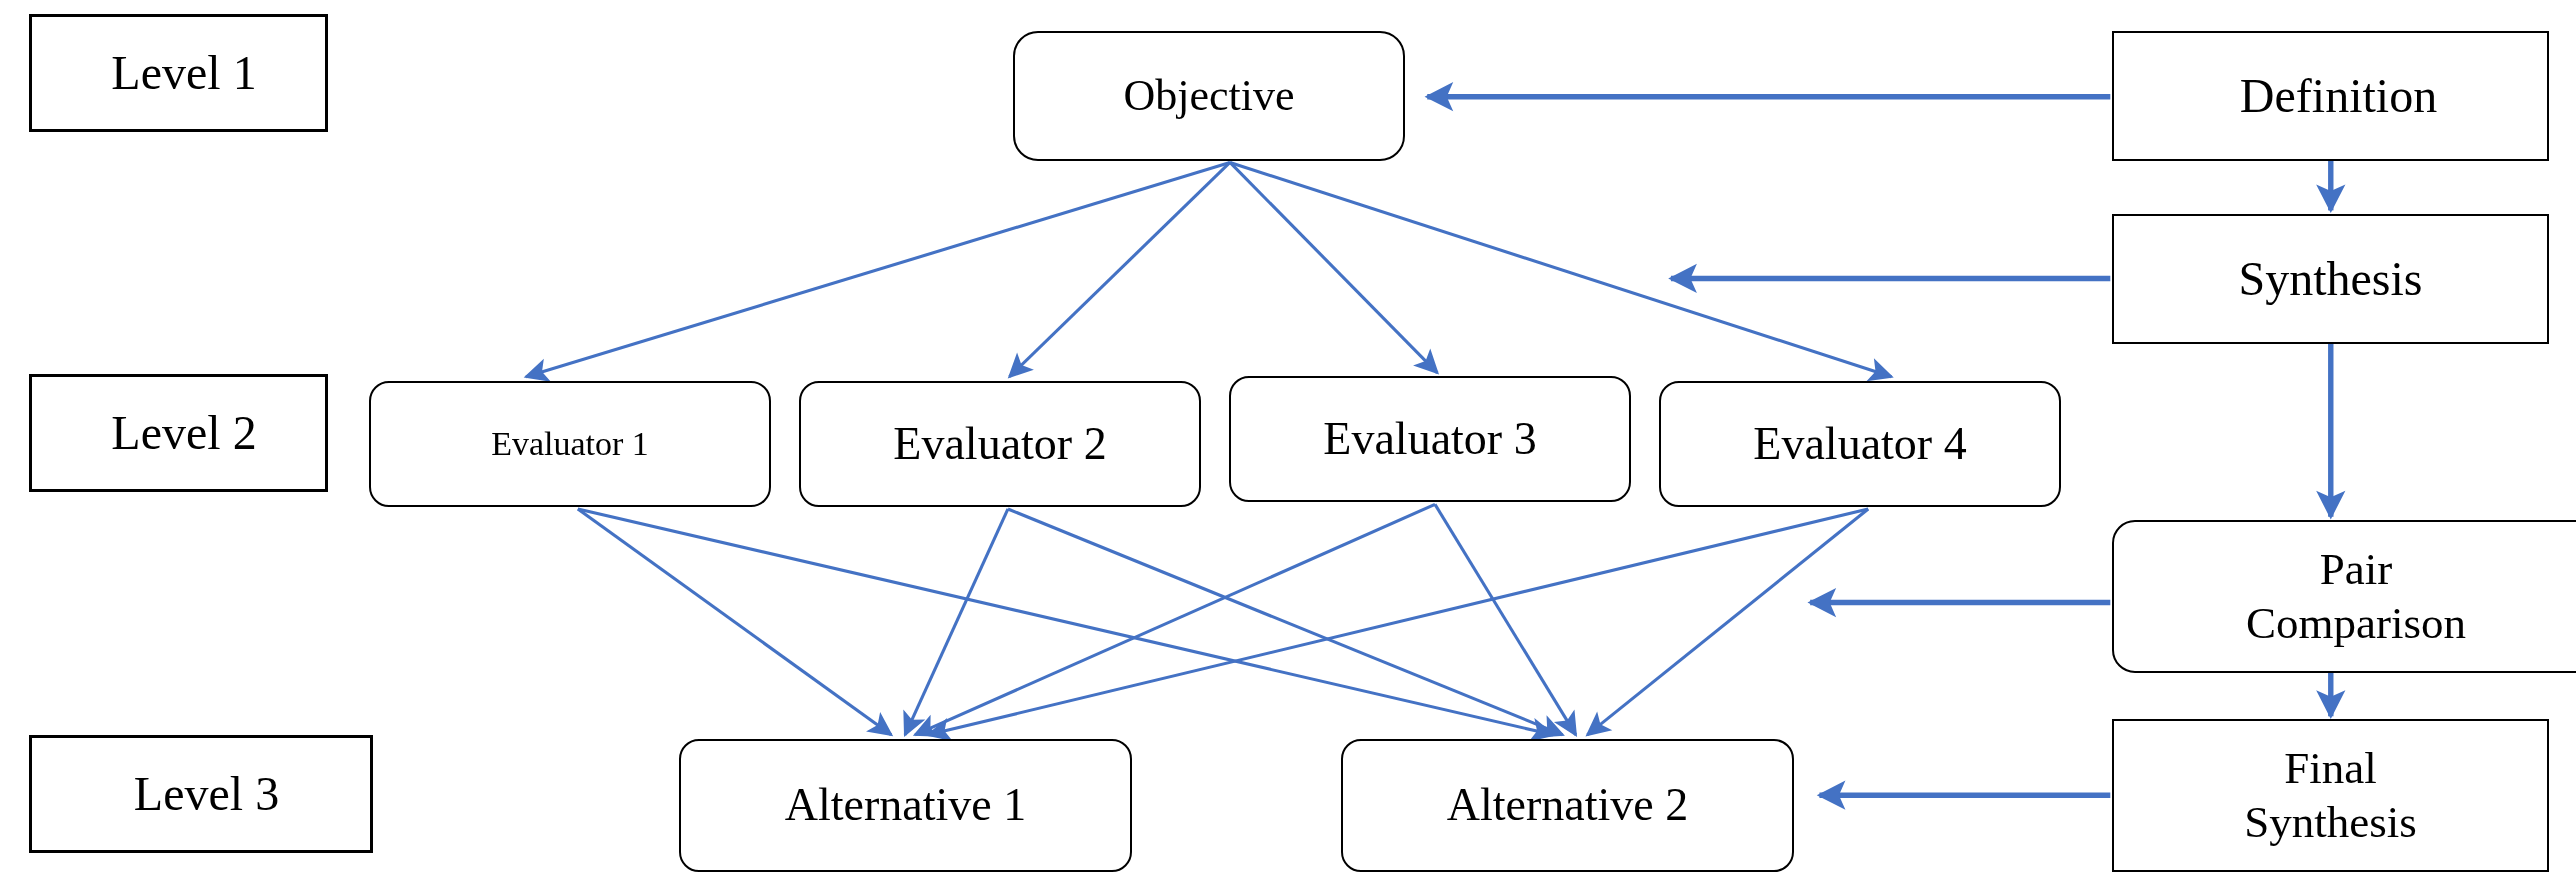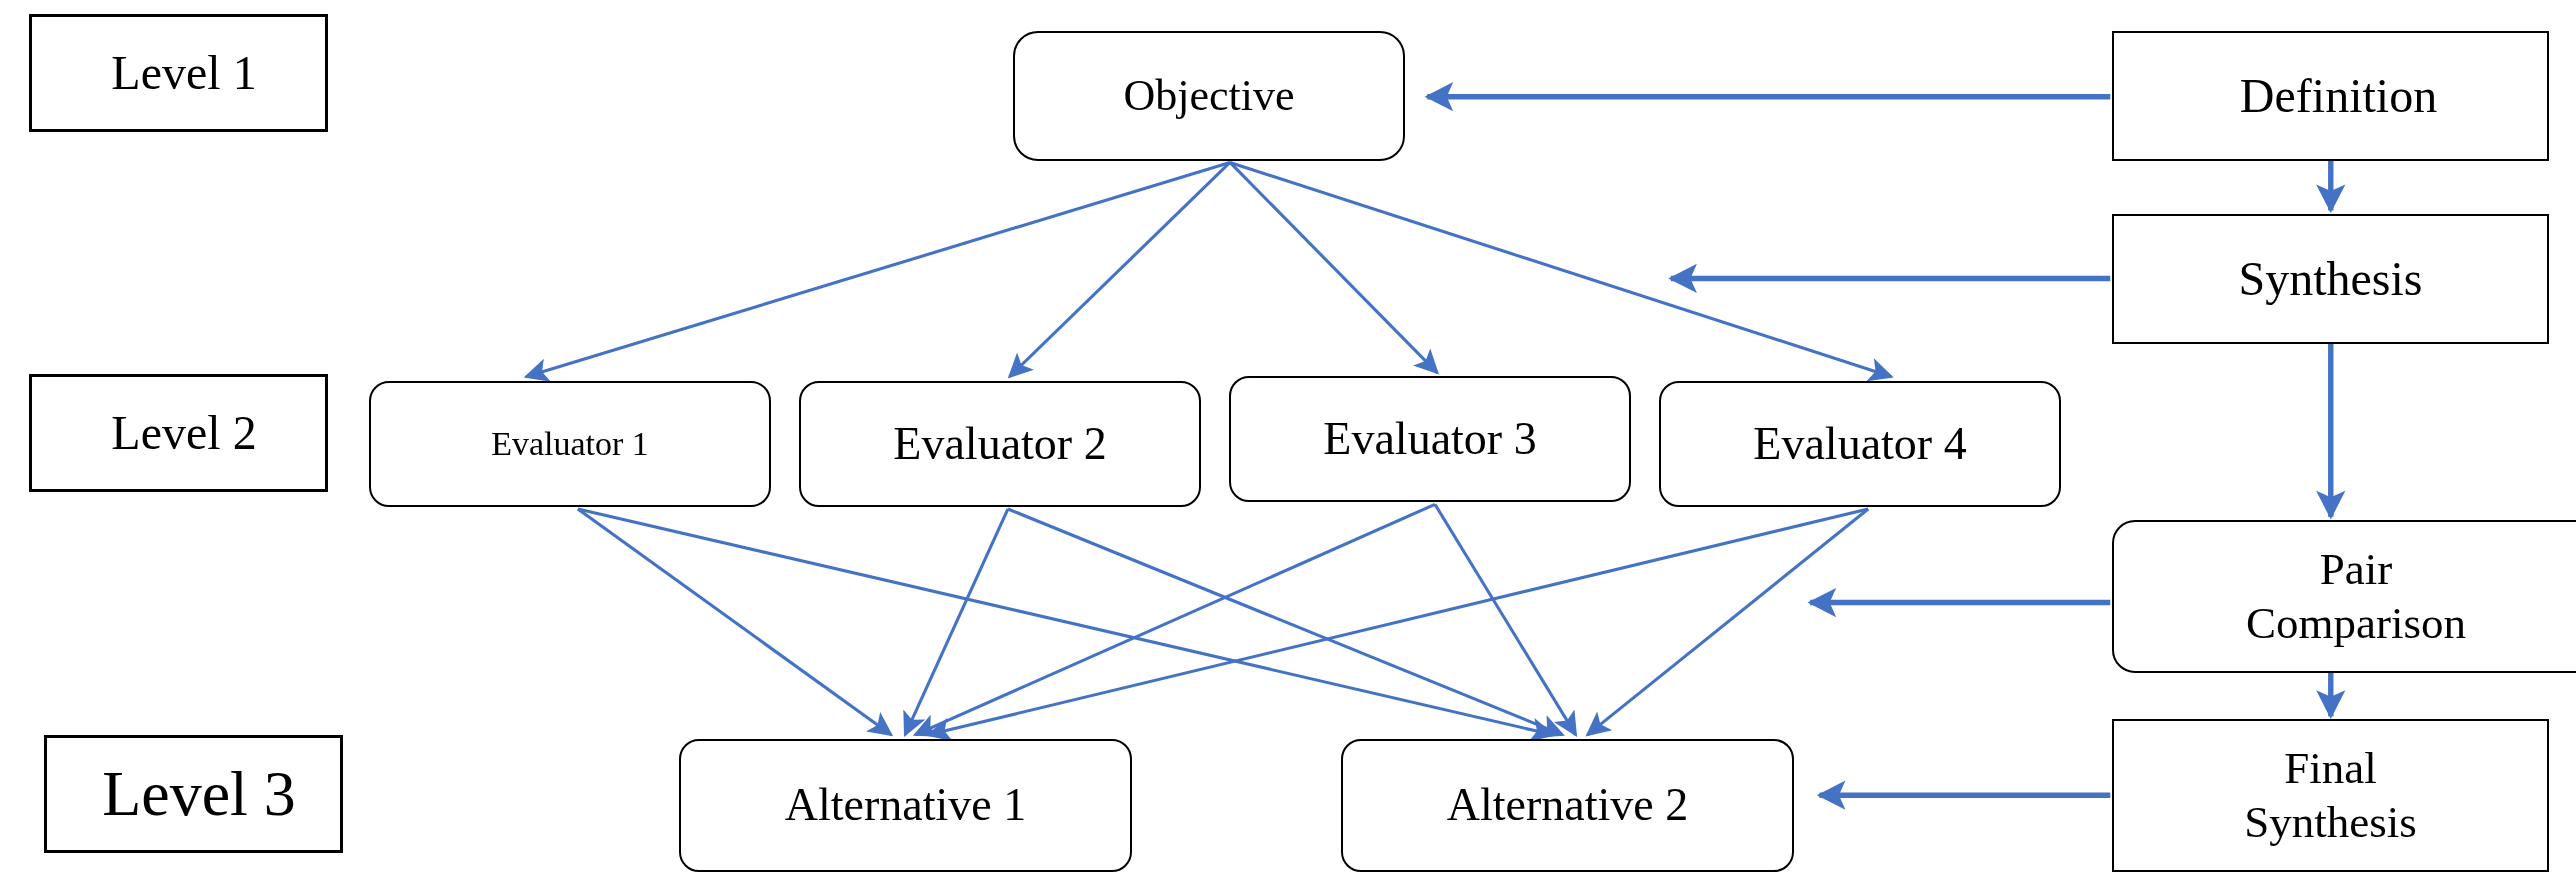--- a/index.html
+++ b/index.html
@@ -88,21 +88,21 @@
       </g>
   </svg>
 
   <div id="level-tags-layer">
       <div class="node-box level-tag" style="left: 29px; top: 14px; width: 299px; height: 118px; font-size: 48px; border-color: rgb(0, 0, 0);">
         <span class="node-label">Level 1</span>
       </div>
       <div class="node-box level-tag" style="left: 29px; top: 374px; width: 299px; height: 118px; font-size: 48px; border-color: rgb(0, 0, 0);">
         <span class="node-label">Level 2</span>
       </div>
-      <div class="node-box level-tag" style="left: 29px; top: 735px; width: 299px; height: 118px; font-size: 64px; border-color: rgb(0, 0, 0); margin-left: 15px;">
+      <div class="node-box level-tag" style="left: 29px; top: 735px; width: 344px; height: 118px; font-size: 48px; border-color: rgb(0, 0, 0);">
         <span class="node-label">Level 3</span>
       </div>
     </div>
   <div id="hierarchy-layer">
       <div class="node-box rounded " style="left: 1013px; top: 31px; width: 392px; height: 130px; font-size: 44px; border-color: rgb(0, 0, 0); border-radius: 25px;">
         <span class="node-label">Objective</span>
       </div>
       <div class="node-box rounded " style="left: 369px; top: 381px; width: 402px; height: 126px; font-size: 34px; border-color: rgb(0, 0, 0);">
         <span class="node-label">Evaluator 1</span>
       </div>

